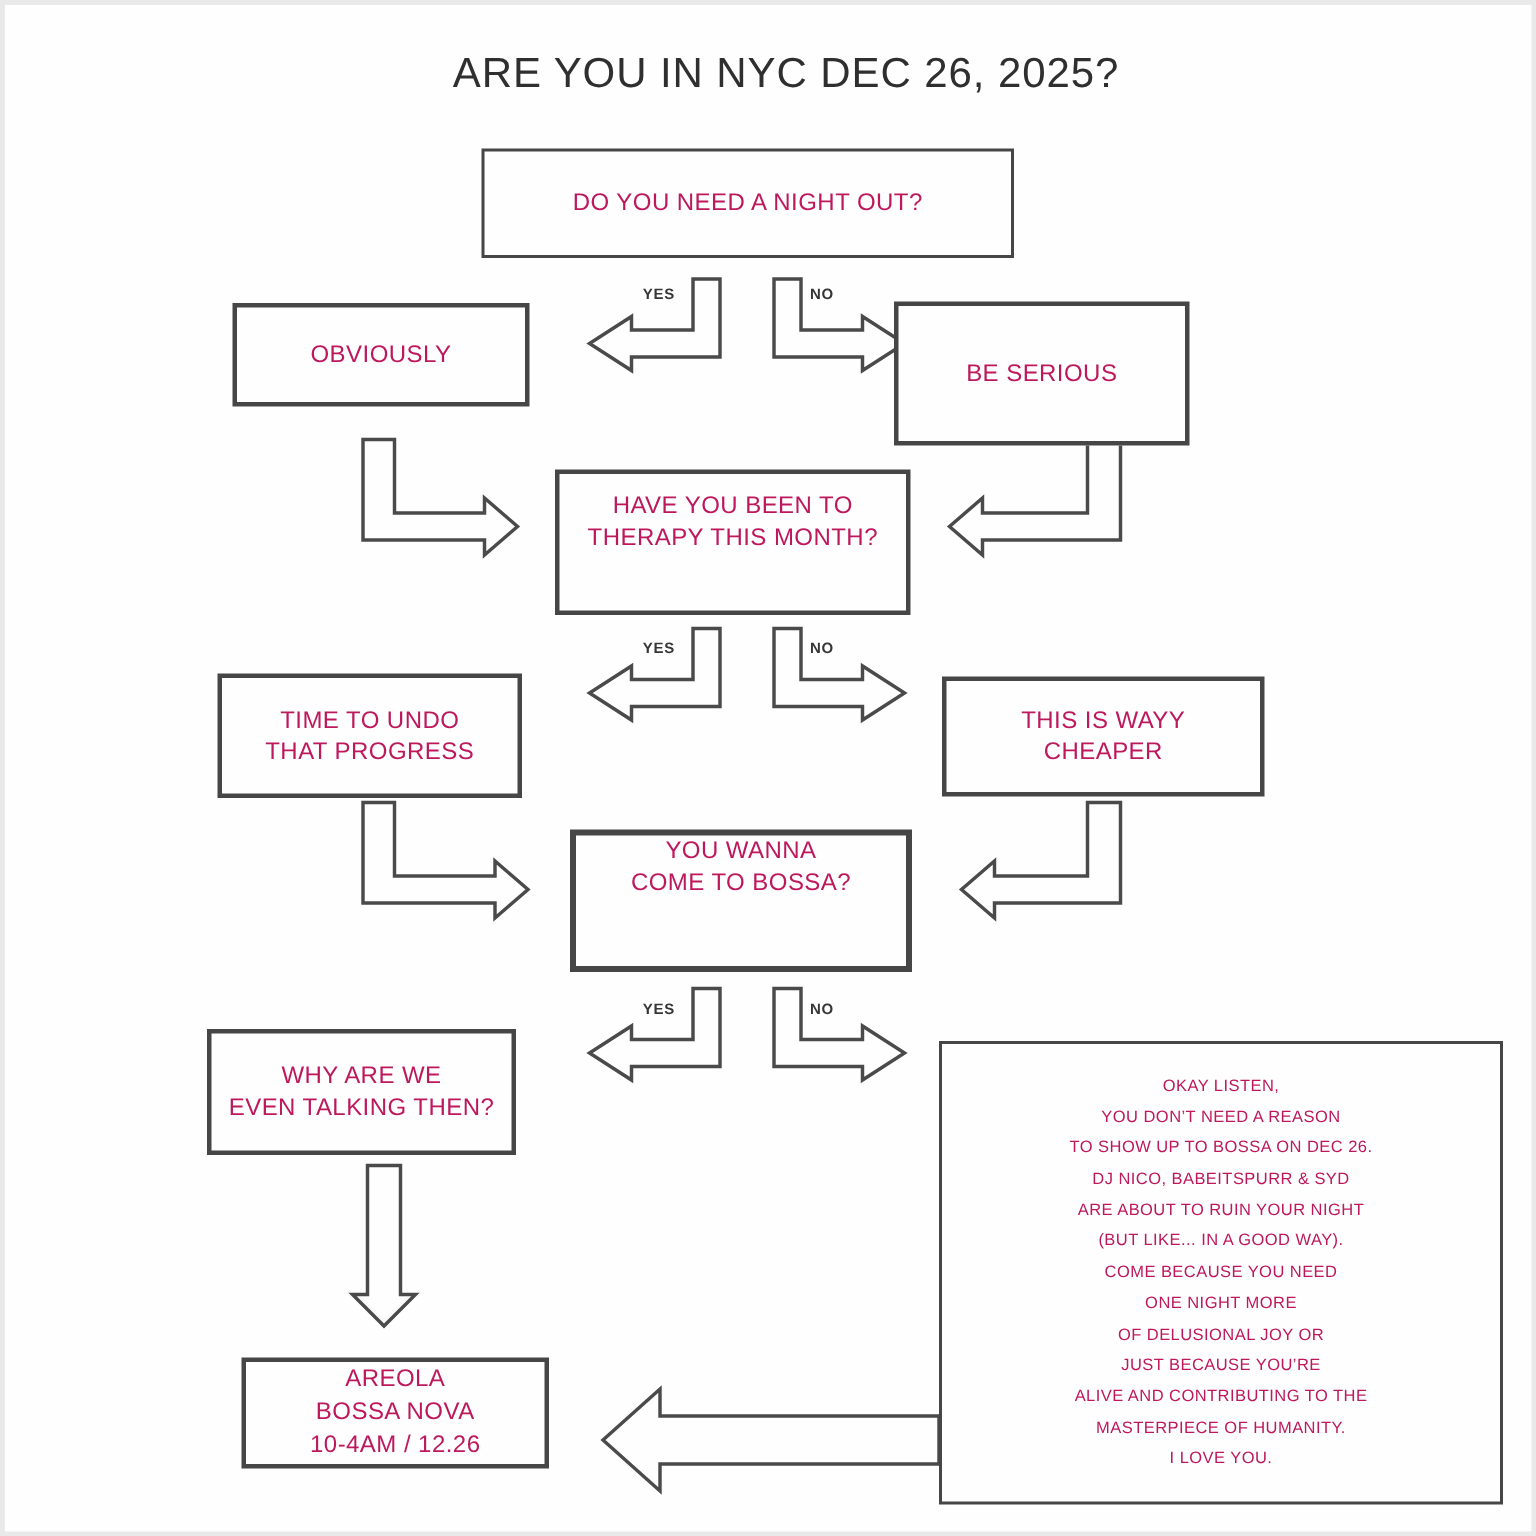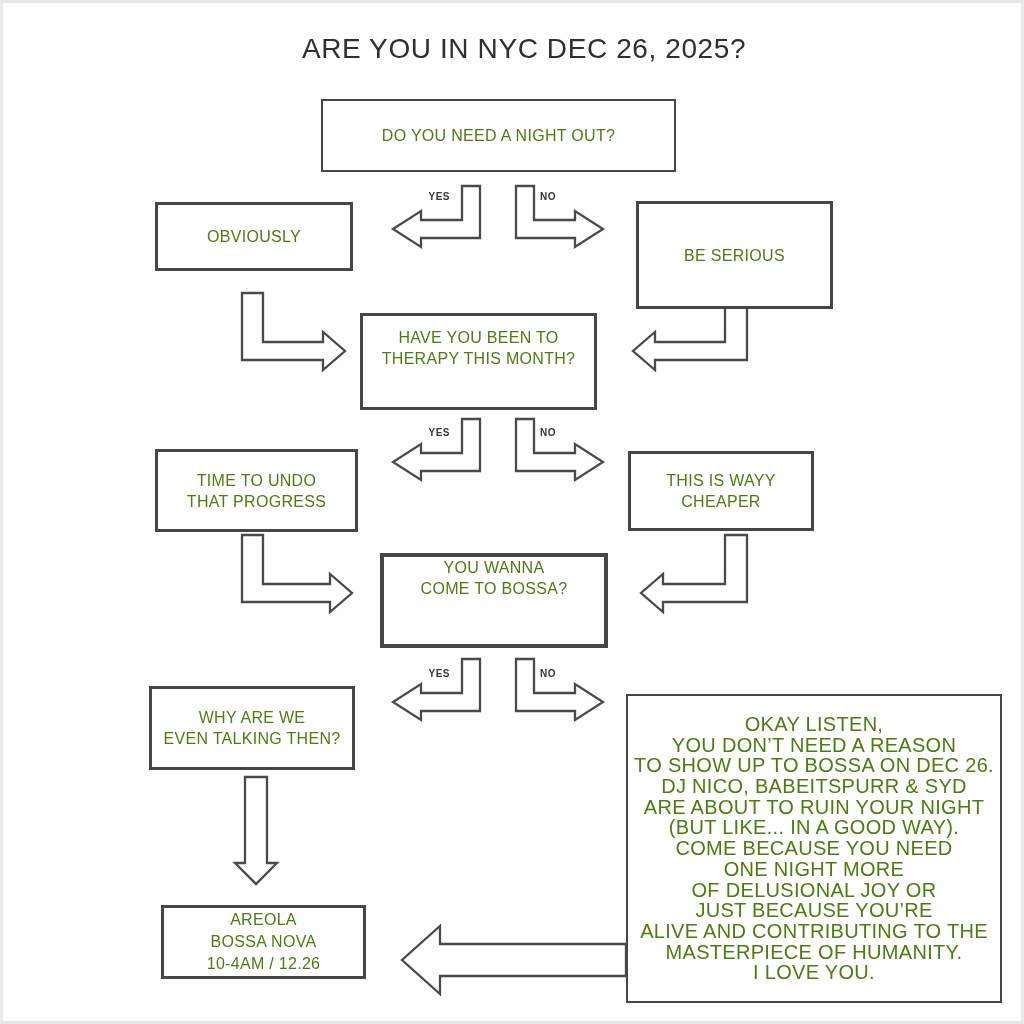--- a/index.html
+++ b/index.html
@@ -11,31 +11,31 @@
   }
   #title{
     position:absolute;left:0;top:33px;width:100%;text-align:center;
     font-size:28px;font-weight:500;letter-spacing:0.6px;color:#2f2f2f;margin-left:12px;
   }
   .arrows{position:absolute;left:0;top:0;width:1024px;height:1024px;}
   .node{
     position:absolute;display:flex;align-items:center;justify-content:center;
     background:#fefefe;border:3px solid #464646;box-sizing:border-box;
     text-align:center;font-size:16px;letter-spacing:0.3px;line-height:21px;
-    white-space:pre-line;color:#4d7c0f;
+    white-space:pre-line;color:#be185d;
   }
   .n-nightout {left:321px;top:99px; width:355px;height:73px;border-width:2px;}
   .n-obviously{left:155px;top:202px;width:198px;height:69px;}
-  .n-serious  {left:636px;top:201px;width:197px;height:108px;}
-  .n-therapy  {left:360px;top:313px;width:237px;height:97px;align-items:flex-start;padding-top:11px;border-width:3px;}
-  .n-undo     {left:155px;top:449px;width:203px;height:83px;}
-  .n-cheaper  {left:628px;top:451px;width:186px;height:80px;text-align:center;}
+  .n-serious  {left:596px;top:201px;width:197px;height:96px;}
+  .n-therapy  {left:370px;top:313px;width:237px;height:97px;align-items:flex-start;padding-top:11px;border-width:3px;}
+  .n-undo     {left:145px;top:449px;width:203px;height:83px;}
+  .n-cheaper  {left:628px;top:451px;width:215px;height:80px;text-align:center;}
   .n-bossa    {left:380px;top:553px;width:228px;height:95px;align-items:flex-start;border-width:4px;}
-  .n-why      {left:149px;top:686px;width:206px;height:84px;}
-  .n-okay     {left:626px;top:694px;width:376px;height:309px;border-width:2px;font-size:20px;line-height:20.7px;}
+  .n-why      {left:138px;top:686px;width:206px;height:84px;}
+  .n-okay     {left:626px;top:694px;width:376px;height:309px;border-width:2px;font-size:11px;line-height:20.7px;}
   .n-areola   {left:161px;top:905px;width:205px;height:74px;line-height:22px;}
   .branch-label{
     position:absolute;font-size:10px;font-weight:bold;letter-spacing:0.5px;color:#363636;
   }
   .l-yes1{left:395px;top:191px;width:55px;text-align:right;}
   .l-no1 {left:540px;top:191px;width:60px;text-align:left;}
   .l-yes2{left:395px;top:427px;width:55px;text-align:right;}
   .l-no2 {left:540px;top:427px;width:60px;text-align:left;}
   .l-yes3{left:395px;top:668px;width:55px;text-align:right;}
   .l-no3 {left:540px;top:668px;width:60px;text-align:left;}

